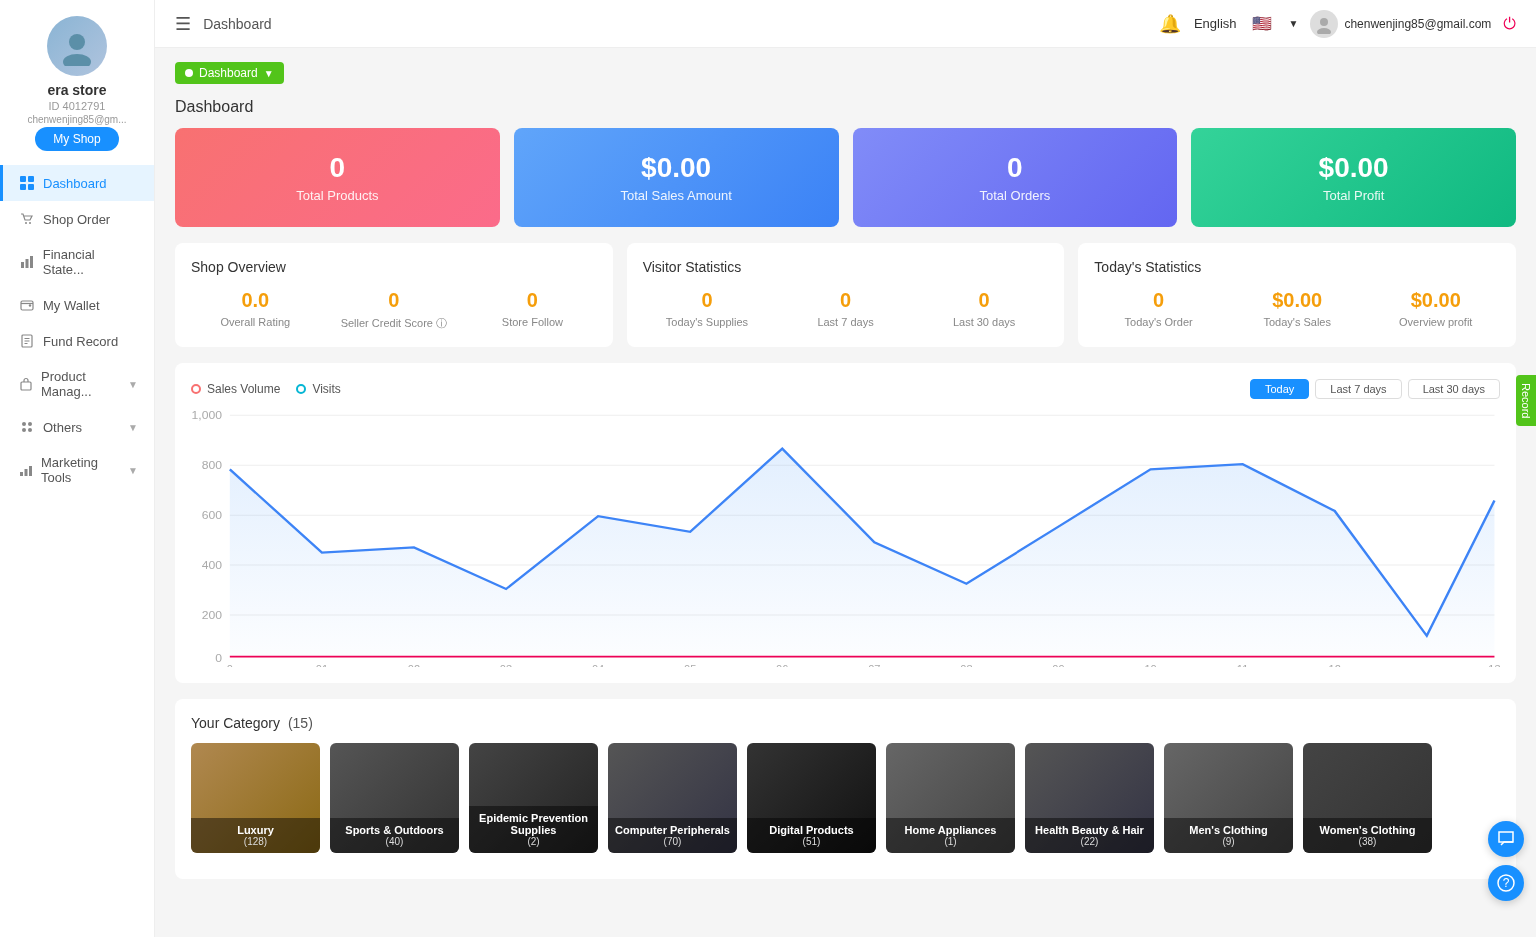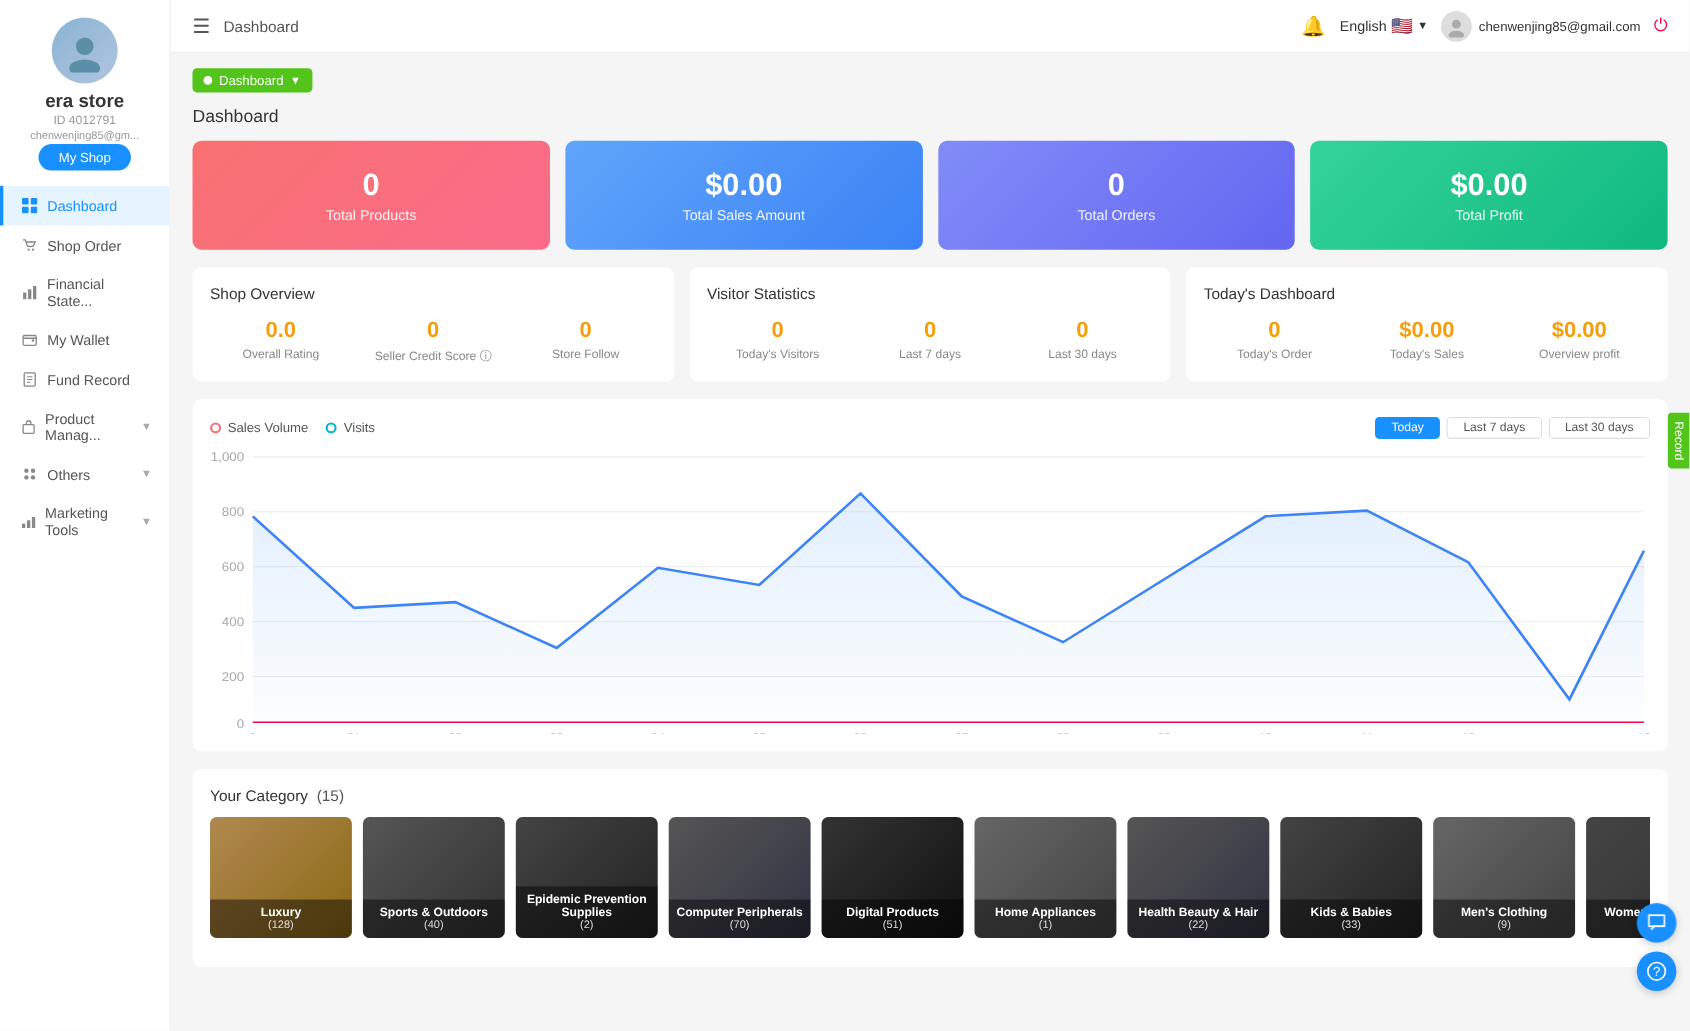--- a/index.html
+++ b/index.html
@@ -19,21 +19,21 @@
     }
     .sidebar-avatar {
       width: 60px; height: 60px;
       border-radius: 50%;
       background: linear-gradient(135deg, #8ab4d4, #b0c4de);
       display: flex; align-items: center; justify-content: center;
       overflow: hidden;
       margin-bottom: 6px;
     }
     .sidebar-avatar svg { width: 40px; height: 40px; }
-    .sidebar-store-name { font-size: 17px; font-weight: bold; color: #333; margin-bottom: 2px; }
+    .sidebar-store-name { font-size: 14px; font-weight: bold; color: #333; margin-bottom: 2px; }
     .sidebar-store-id { font-size: 11px; color: #999; margin-bottom: 2px; }
     .sidebar-store-email { font-size: 10px; color: #999; margin-bottom: 2px; text-align: center; padding: 0 8px; }
     .sidebar-myshop-btn {
       background: #1890ff; color: #fff; border: none; border-radius: 12px;
       padding: 5px 18px; font-size: 12px; cursor: pointer; margin-bottom: 14px;
     }
     .sidebar-nav { width: 100%; }
     .sidebar-item {
       display: flex; align-items: center; padding: 10px 16px;
       cursor: pointer; font-size: 13px; color: #555;
@@ -60,21 +60,21 @@
       display: flex;
       align-items: center;
       padding: 0 20px;
       border-bottom: 1px solid #eee;
       gap: 12px;
     }
     .topbar-hamburger { cursor: pointer; color: #555; font-size: 18px; }
     .topbar-title { font-size: 14px; color: #555; flex: 1; }
     .topbar-right { display: flex; align-items: center; gap: 12px; }
     .topbar-bell { font-size: 18px; color: #555; cursor: pointer; }
-    .topbar-lang { display: flex; align-items: center; gap: 4px; font-size: 13px; color: #333; cursor: pointer; }
+    .topbar-lang { display: flex; align-items: center; gap: 16px; font-size: 13px; color: #333; cursor: pointer; }
     .topbar-flag { font-size: 16px; }
     .topbar-user { display: flex; align-items: center; gap: 6px; cursor: pointer; }
     .topbar-user-avatar { width: 28px; height: 28px; border-radius: 50%; background: #ddd; display: flex; align-items: center; justify-content: center; font-size: 12px; }
     .topbar-user-email { font-size: 12px; color: #333; }
     .topbar-logout { font-size: 16px; color: #e05; cursor: pointer; }
 
     
     .content {
       flex: 1;
       overflow-y: auto;
@@ -377,35 +377,35 @@
             <div class="overview-stat-label">Store Follow</div>
           </div>
         </div>
       </div>
 
       <div class="overview-panel">
         <div class="overview-panel-title">Visitor Statistics</div>
         <div class="overview-stats">
           <div class="overview-stat">
             <div class="overview-stat-value">0</div>
-            <div class="overview-stat-label">Today's Visitors</div>
+            <div class="overview-stat-label">Today's Supplies</div>
           </div>
           <div class="overview-stat">
             <div class="overview-stat-value">0</div>
             <div class="overview-stat-label">Last 7 days</div>
           </div>
           <div class="overview-stat">
             <div class="overview-stat-value">0</div>
             <div class="overview-stat-label">Last 30 days</div>
           </div>
         </div>
       </div>
 
       <div class="overview-panel">
-        <div class="overview-panel-title">Today's Dashboard</div>
+        <div class="overview-panel-title">Today's Statistics</div>
         <div class="overview-stats">
           <div class="overview-stat">
             <div class="overview-stat-value">0</div>
             <div class="overview-stat-label">Today's Order</div>
           </div>
           <div class="overview-stat">
             <div class="overview-stat-value">$0.00</div>
             <div class="overview-stat-label">Today's Sales</div>
           </div>
           <div class="overview-stat">
@@ -524,26 +524,20 @@
             <div class="category-name">Home Appliances</div>
             <div class="category-count">(1)</div>
           </div>
         </div>
         <div class="category-item cat-health">
           <div class="category-overlay">
             <div class="category-name">Health Beauty &amp; Hair</div>
             <div class="category-count">(22)</div>
           </div>
         </div>
-        <div class="category-item cat-kids">
-          <div class="category-overlay">
-            <div class="category-name">Kids &amp; Babies</div>
-            <div class="category-count">(33)</div>
-          </div>
-        </div>
         <div class="category-item cat-mens">
           <div class="category-overlay">
             <div class="category-name">Men's Clothing</div>
             <div class="category-count">(9)</div>
           </div>
         </div>
         <div class="category-item cat-womens">
           <div class="category-overlay">
             <div class="category-name">Women's Clothing</div>
             <div class="category-count">(38)</div>

